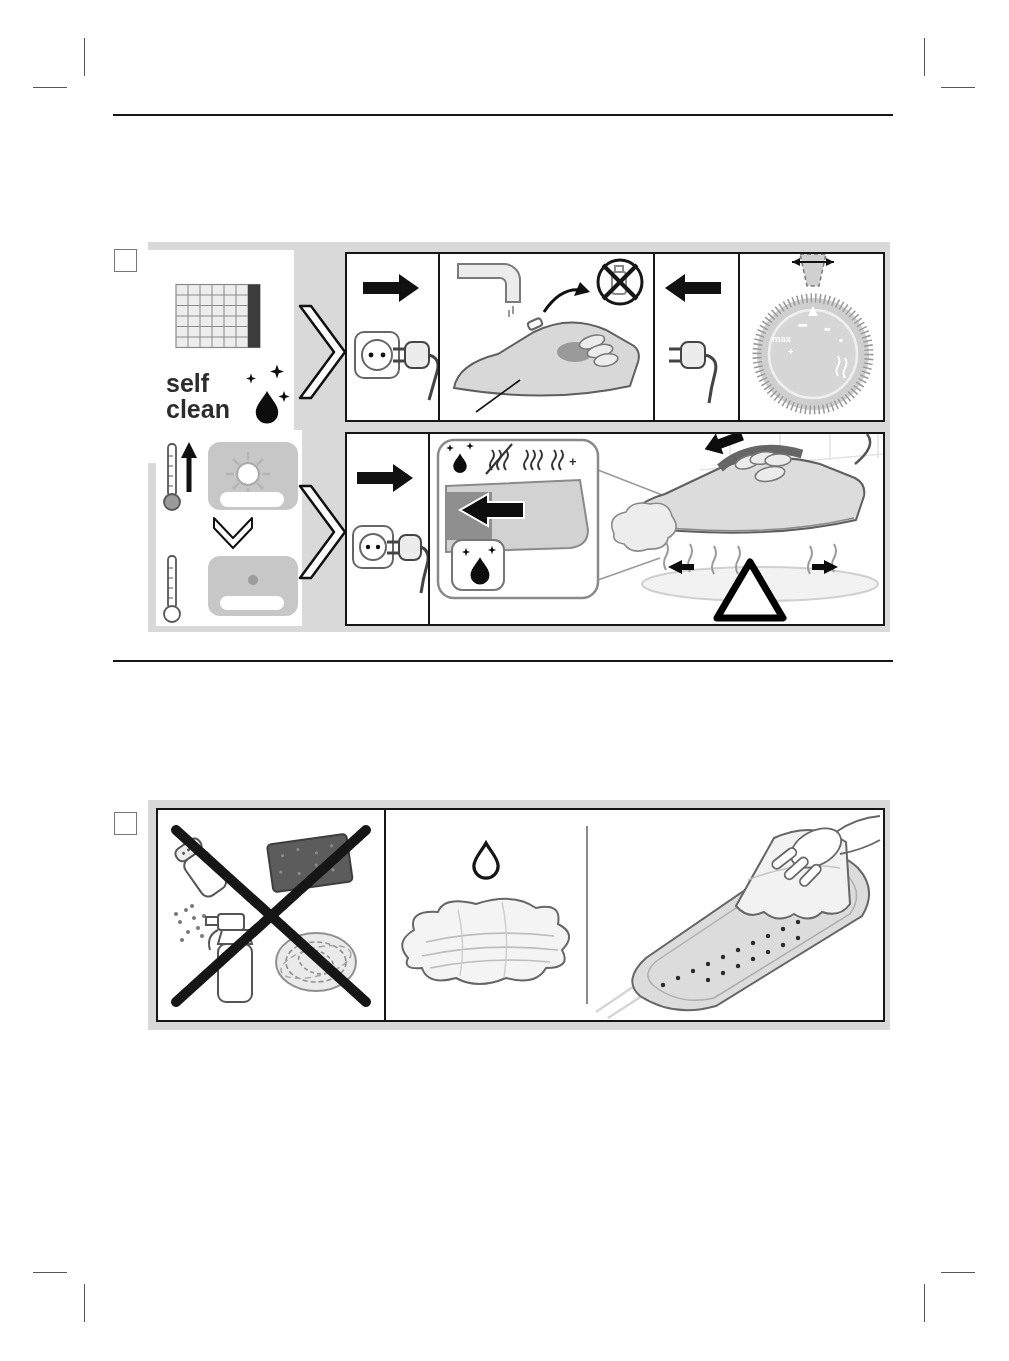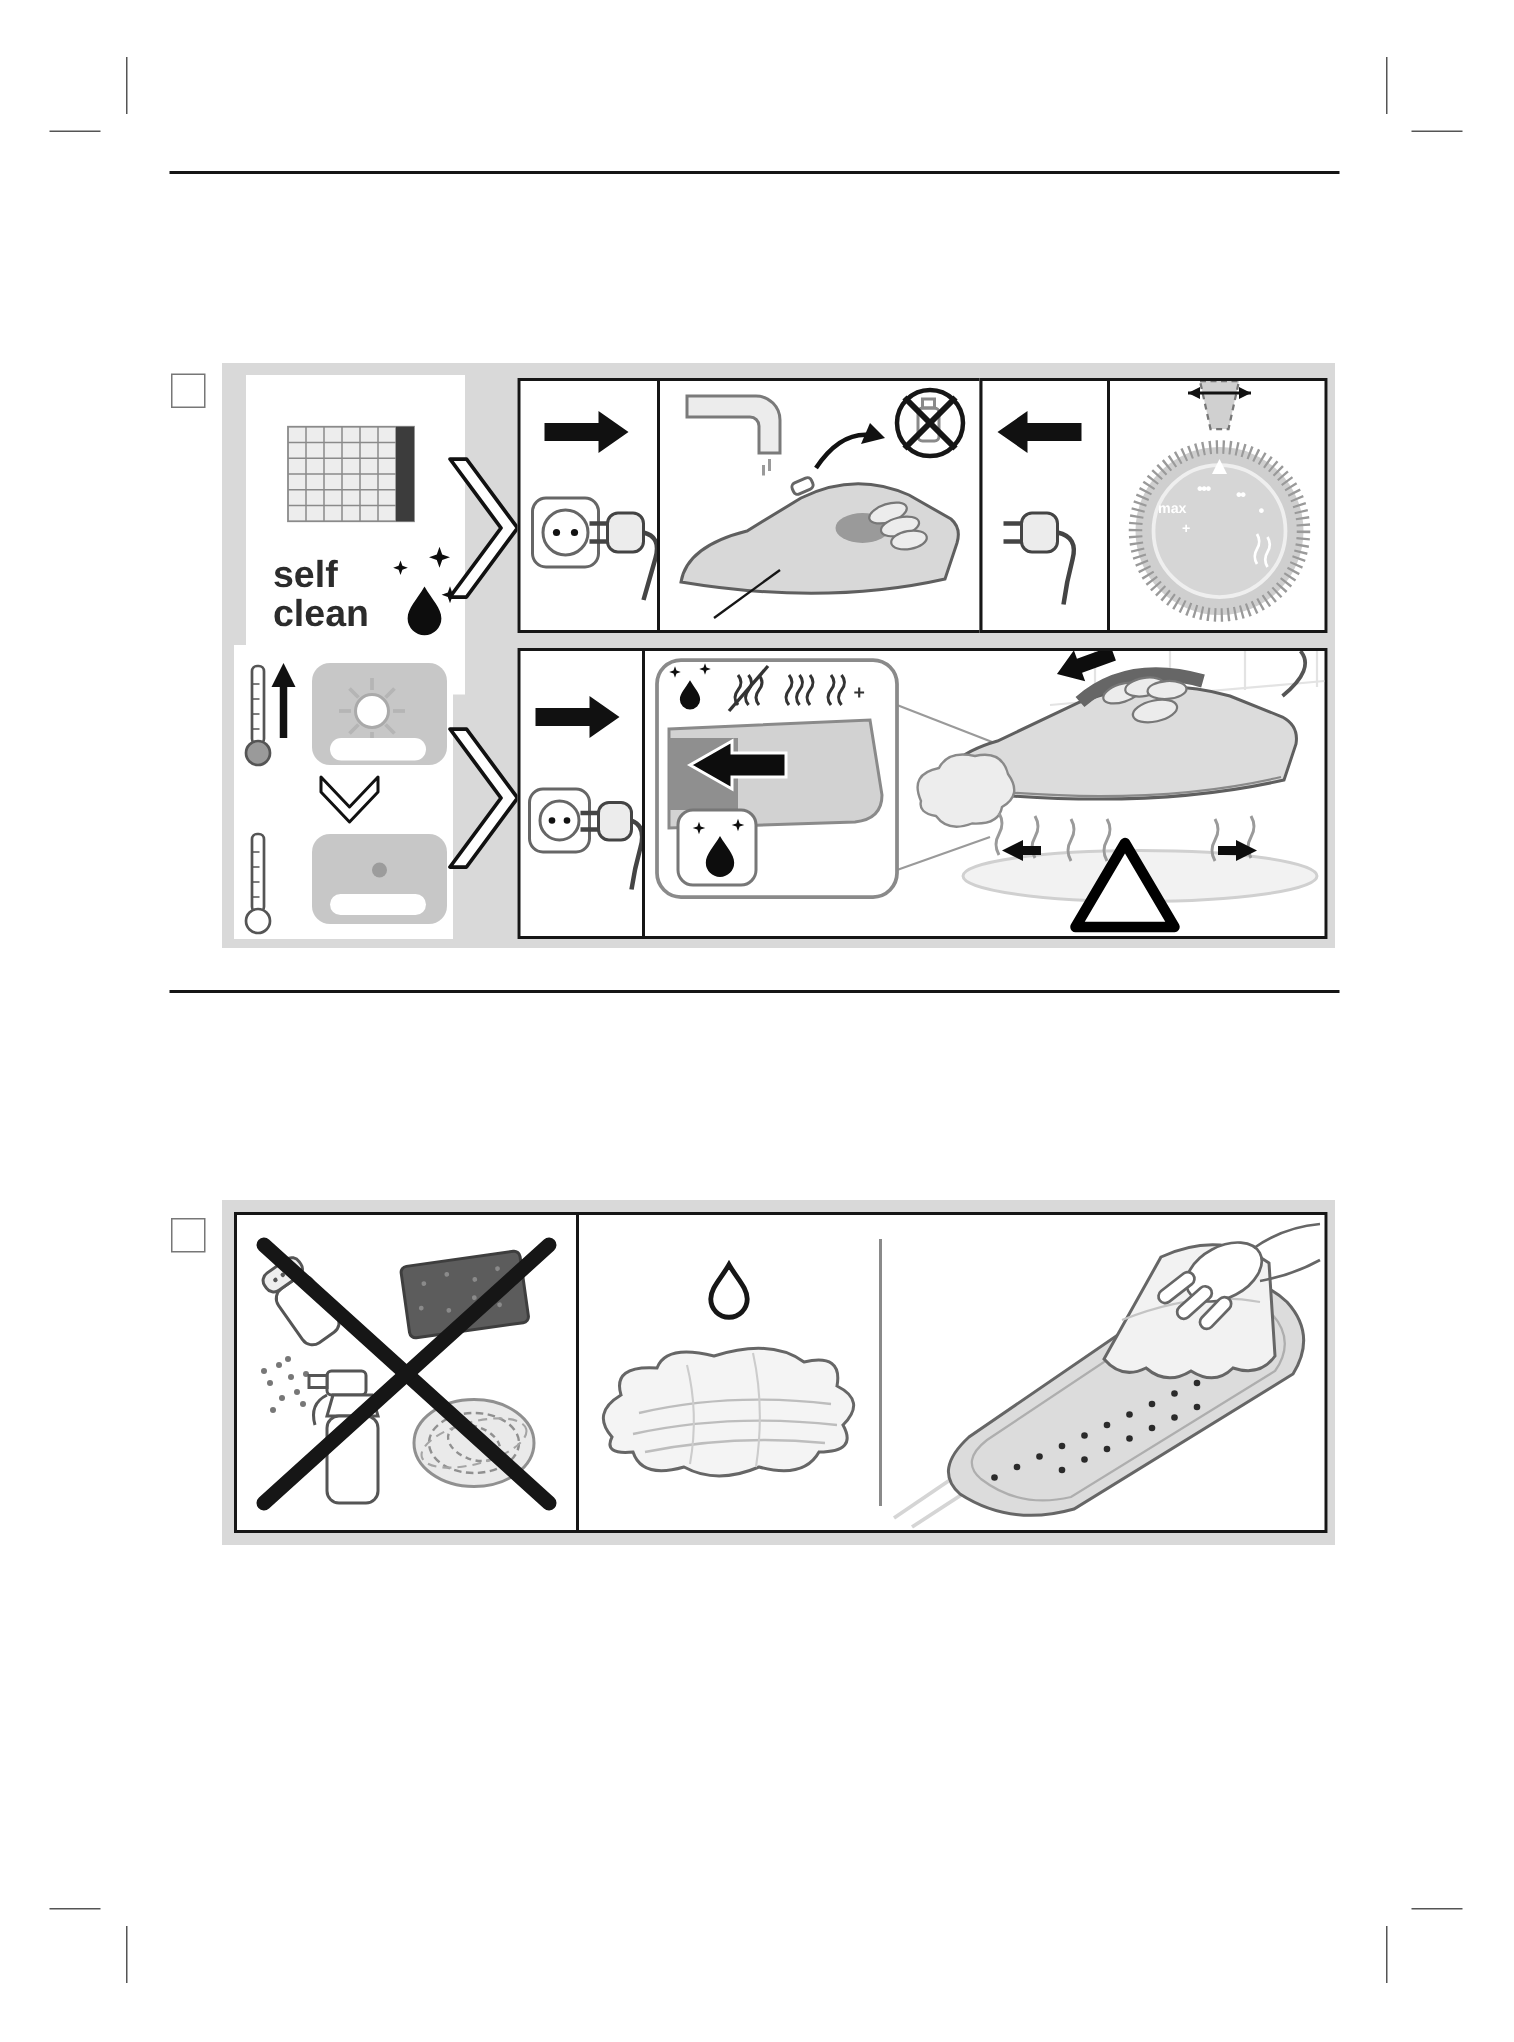--- a/index.html
+++ b/index.html
@@ -35,21 +35,21 @@
   <div class="crop" style="left:924px;top:1284px;width:1px;height:38px"></div>
   <div class="crop" style="left:941px;top:1272px;width:34px;height:1px"></div>
 
   <div class="rule" style="top:114px"></div>
   <div class="rule" style="top:660px"></div>
 
   <div class="step" style="top:249px"></div>
 
   <div class="panel" style="top:242px;height:390px">
 
-    <div class="box plain" style="left:16px;top:8px;width:146px;height:213px">
+    <div class="box plain" style="left:0;top:8px;width:146px;height:213px">
       <svg viewBox="0 0 146 172">
         <g>
           <rect x="28" y="14" width="84" height="63" fill="#ededed" stroke="#8a8a8a" stroke-width="1.2"></rect>
           <line x1="40" y1="14" x2="40" y2="77" stroke="#8a8a8a"></line>
             <line x1="52" y1="14" x2="52" y2="77" stroke="#8a8a8a"></line>
           <line x1="64" y1="14" x2="64" y2="77" stroke="#8a8a8a"></line>
             <line x1="76" y1="14" x2="76" y2="77" stroke="#8a8a8a"></line>
           <line x1="88" y1="14" x2="88" y2="77" stroke="#8a8a8a"></line>
             <line x1="100" y1="14" x2="100" y2="77" stroke="#8a8a8a"></line>
           <line x1="28" y1="24.5" x2="112" y2="24.5" stroke="#8a8a8a"></line>

